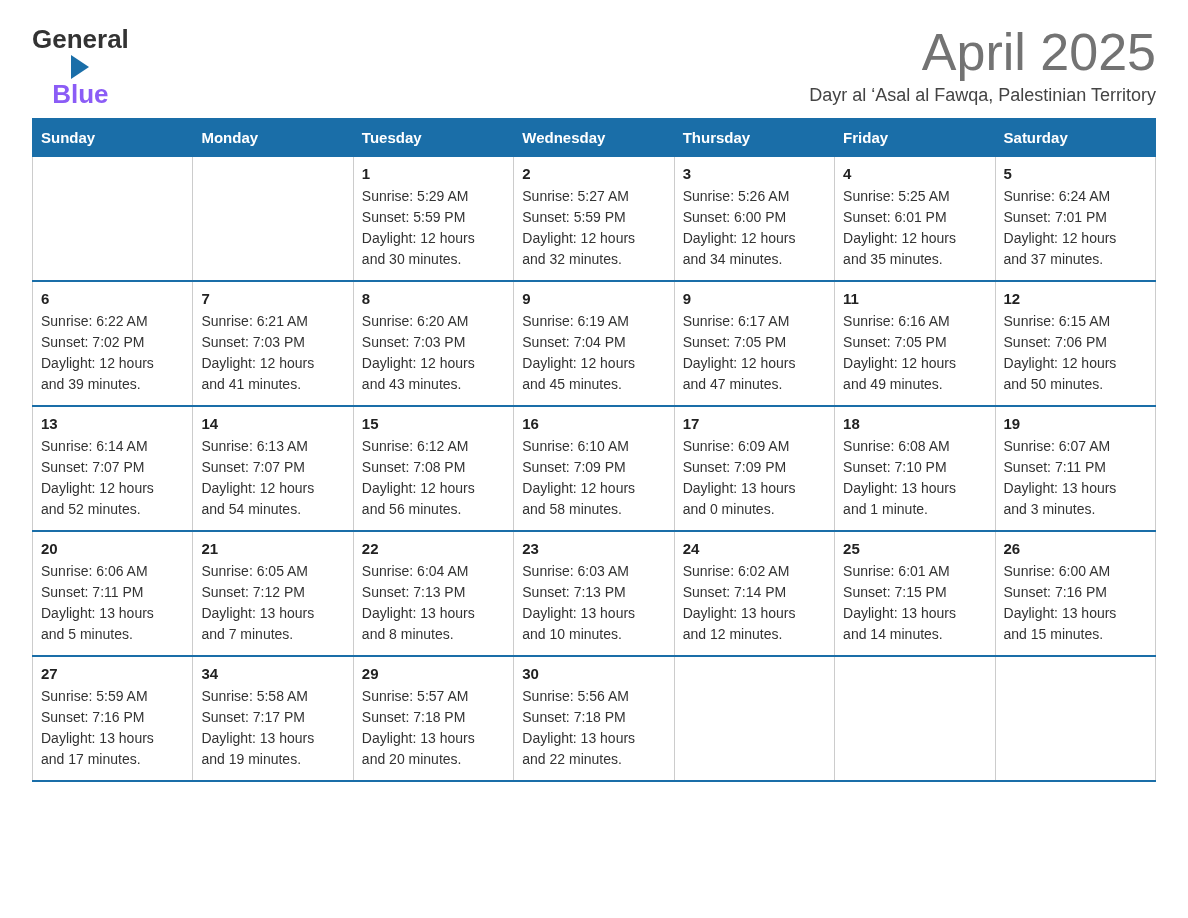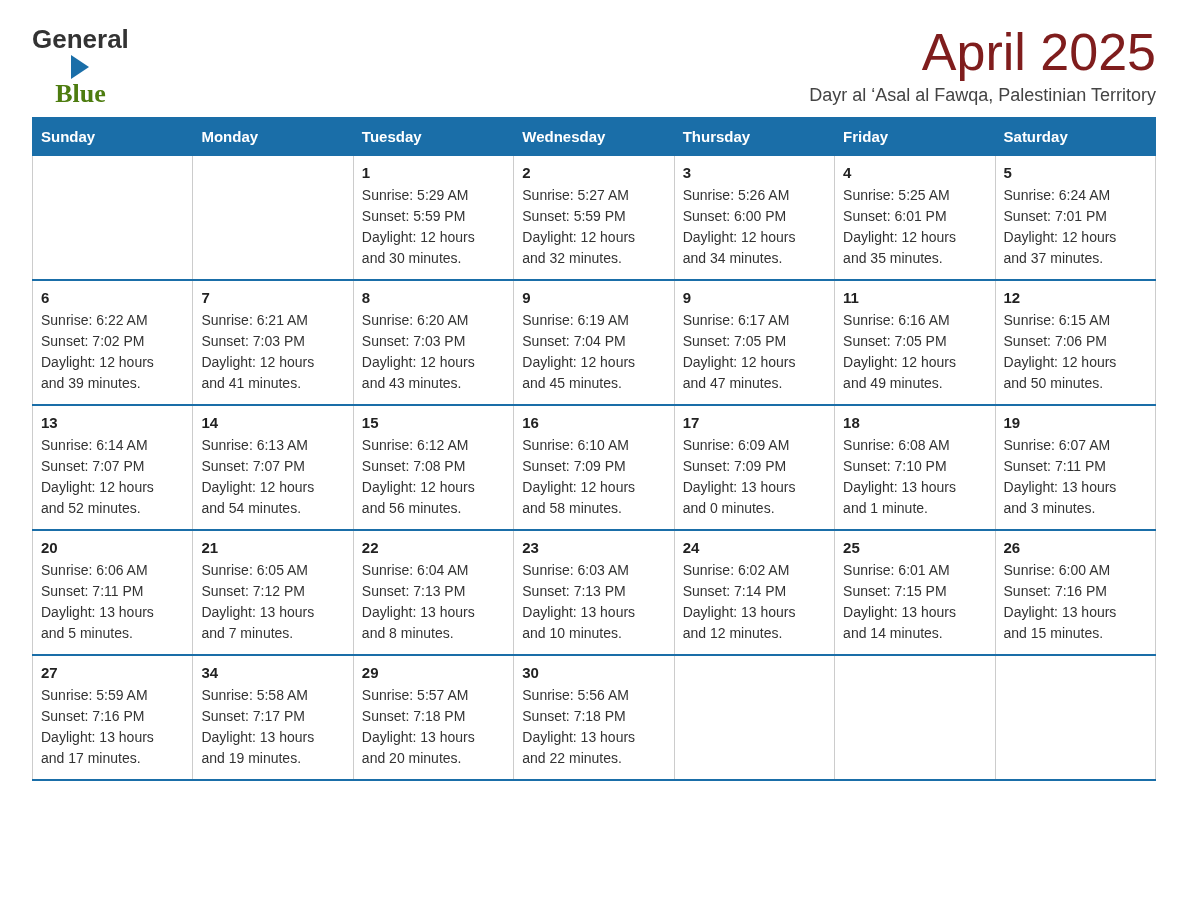--- a/index.html
+++ b/index.html
@@ -32,28 +32,28 @@
     .logo-general { color: #333; }
     .logo-arrow {
       display: inline-block;
       width: 0;
       height: 0;
       border-top: 12px solid transparent;
       border-bottom: 12px solid transparent;
       border-left: 18px solid #1a6ea8;
       margin: 0 2px;
     }
-    .logo-blue { color: #4d7c0f; font-family: Liberation Serif, serif; }
+    .logo-blue { color: #8b5cf6; }
     .title-block {
       text-align: right;
     }
     .month-title {
       font-size: 52px;
       font-weight: normal;
-      color: #7f1d1d;
+      color: #737373;
       line-height: 1.1;
     }
     .subtitle {
       font-size: 18px;
       color: #444;
       margin-top: 4px;
     }
     .calendar {
       width: 100%;
       border-collapse: collapse;

